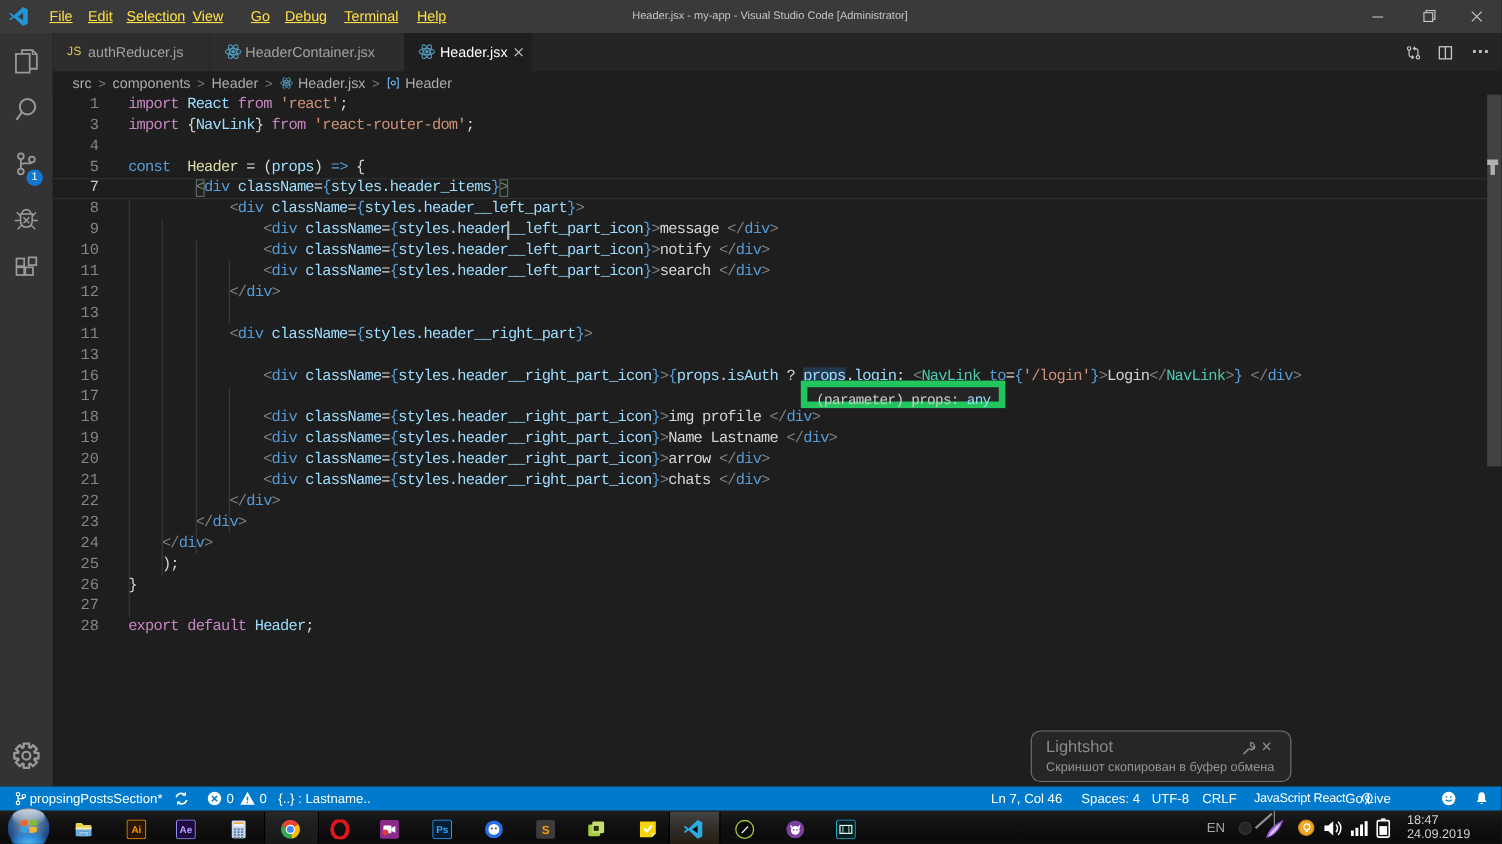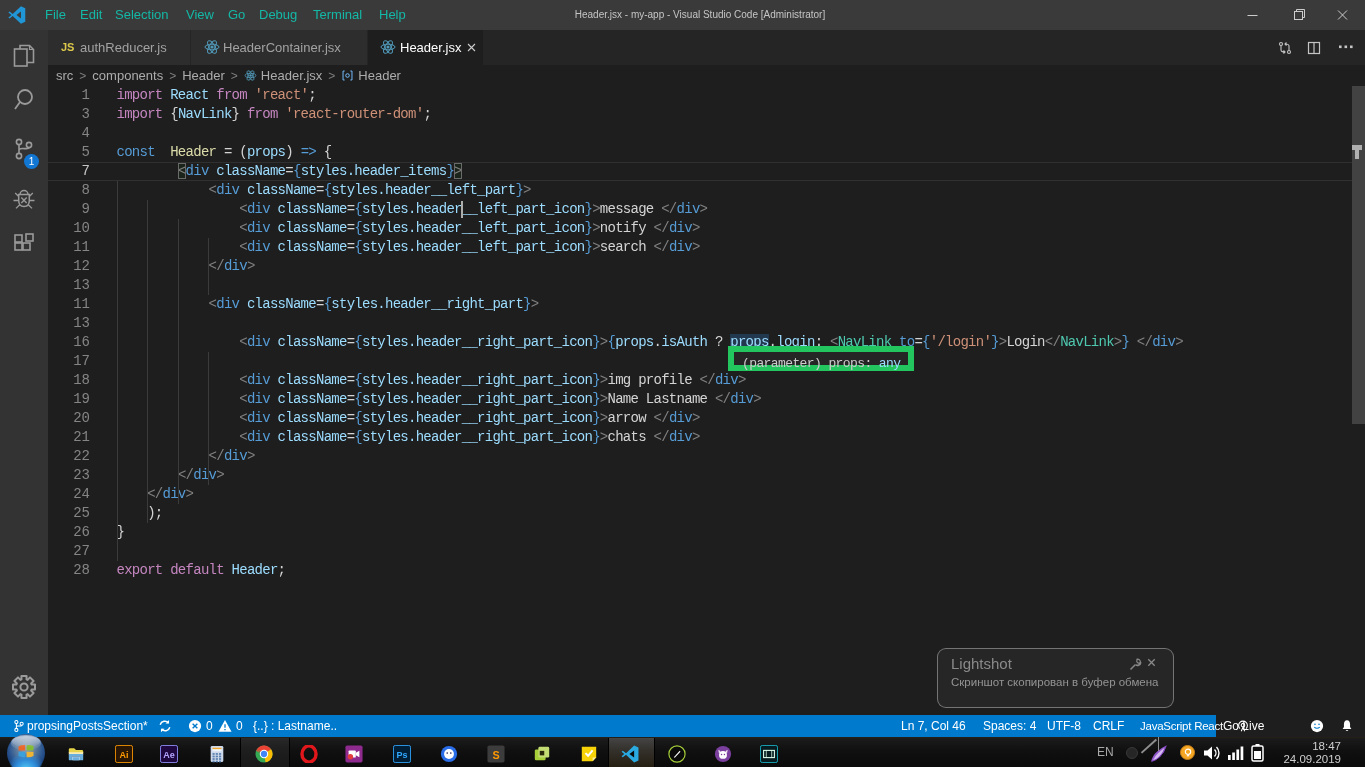--- a/index.html
+++ b/index.html
@@ -1,21 +1,21 @@
 <!DOCTYPE html>
 <html><head><meta charset="utf-8"><style>
 * { margin:0; padding:0; box-sizing:border-box; }
 html,body { width:1365px; height:767px; overflow:hidden; background:#1e1e1e;
   font-family:"Liberation Sans",sans-serif; }
 #root { position:absolute; inset:0; width:1365px; height:767px; }
 
 
 #titlebar { position:absolute; left:0; top:0; width:1365px; height:30px; background:#3a3a3a; }
 #logo { position:absolute; left:8px; top:6px; }
-.menu { position:absolute; top:0; height:30px; line-height:30px; color:#14b8a6; font-size:13px; }
+.menu { position:absolute; top:0; height:30px; line-height:30px; color:#fde047; font-size:13px;text-decoration:underline; }
 #wtitle { position:absolute; left:540px; top:0; width:320px; text-align:center; height:30px;
   line-height:30px; color:#c5c5c5; font-size:10px; }
 .wbtn { position:absolute; top:0; width:45px; height:30px; color:#cccccc; }
 
 
 #activitybar { position:absolute; left:0; top:30px; width:48px; height:685px; background:#333333; }
 .abicon { position:absolute; left:0; width:48px; text-align:center; }
 #editorbg { position:absolute; left:48px; top:30px; width:1317px; height:685px; background:#1e1e1e; }
 #tabbar { position:absolute; left:48px; top:30px; width:1317px; height:35px; background:#252526; }
 .tab { position:absolute; top:0; height:35px; font-size:13px; color:#a2a2a2; background:#2d2d2d;
@@ -40,48 +40,48 @@
 .bb { outline:1px solid #6a6a6a; outline-offset:-1px; background:rgba(0,100,0,.1); }
 .hl { background:rgba(38,79,120,.55); }
 .guide { position:absolute; width:1px; background:#3b3b3b; }
 #cursor { position:absolute; left:460.5px; top:201px; width:2px; height:17px; background:#aeafad; }
 #tooltip { position:absolute; left:728px; top:346px; height:25px; background:#252526;
   border:6px solid #22c55e; font-family:"Liberation Mono",monospace; font-size:13px;
   letter-spacing:-0.6px; color:#cccccc; line-height:23px; padding:0 8px; }
 #scrollthumb { position:absolute; left:1352px; top:86px; width:13px; height:338px; background:#424242; }
 
 
-#statusbar { position:absolute; left:0; top:715px; width:1216px; height:22px; background:#007acc;
+#statusbar { position:absolute; left:0; top:715px; width:1365px; height:22px; background:#007acc;
   color:#ffffff; font-size:12px; line-height:22px;text-decoration:underline; }
 #statusbar .it { position:absolute; top:0; white-space:nowrap; }
 
 
 #taskbar { position:absolute; left:0; top:737px; width:1365px; height:30px;
   background:linear-gradient(#262018 0%,#1a1a1a 8%,#101010 45%,#0a0a0a 100%); }
 .tbi { position:absolute; top:745px; width:18px; height:18px; }
 .tray { position:absolute; color:#c8c8c8; font-size:12px; }
 
 
-#balloon { position:absolute; left:937px; top:648px; width:237px; height:60px;
+#balloon { position:absolute; left:937px; top:664px; width:237px; height:47px;
   background:rgba(42,42,42,.66); border:1px solid rgba(150,150,150,.7); border-radius:9px; z-index:50; }
 #balloon .ti { position:absolute; left:13px; top:6px; color:#8a8a8a; font-size:15px; }
 #balloon .msg { position:absolute; left:13px; top:27px; color:rgba(175,175,175,.8); font-size:11.5px;
   white-space:nowrap; }
 </style></head><body>
 <div id="root">
 
 <div id="titlebar">
   <svg id="logo" width="18" height="18" viewBox="0 0 100 100">
     <path fill="#2196d6" d="M72 2 L96 13 V87 L72 98 L26 55 L9 69 L2 63.5 L19 50 L2 36.5 L9 31 L26 45 Z"></path>
     <path fill="#3a3a3a" d="M72 31 L47 50 L72 69 Z"></path>
   </svg>
   <span class="menu" style="left:45px">File</span>
   <span class="menu" style="left:80px">Edit</span>
   <span class="menu" style="left:115px">Selection</span>
-  <span class="menu" style="left:186px">View</span>
+  <span class="menu" style="left:175px">View</span>
   <span class="menu" style="left:228px">Go</span>
   <span class="menu" style="left:259px">Debug</span>
   <span class="menu" style="left:313px">Terminal</span>
   <span class="menu" style="left:379px">Help</span>
   <span id="wtitle">Header.jsx - my-app - Visual Studio Code [Administrator]</span>
   <svg class="wbtn" style="left:1230px" viewBox="0 0 45 30">
         <path stroke="#cccccc" d="M17.5 15.5 H27.5"></path>
       </svg>
   <svg class="wbtn" style="left:1275px" viewBox="0 0 45 30" fill="none">
         <rect x="19.5" y="11.5" width="8" height="8" stroke="#cccccc"></rect>
@@ -124,21 +124,21 @@
   <svg class="abicon" style="top:642px" width="30" height="30" viewBox="0 0 30 30" fill="none" stroke="#9a9a9a" stroke-width="2" stroke-linejoin="round">
     <path d="M12.4 4.0 L17.6 4.0 L17.5 7.4 L18.6 7.9 L21.0 5.4 L24.6 9.0 L22.1 11.4 L22.6 12.5 L26.0 12.4 L26.0 17.6 L22.6 17.5 L22.1 18.6 L24.6 21.0 L21.0 24.6 L18.6 22.1 L17.5 22.6 L17.6 26.0 L12.4 26.0 L12.5 22.6 L11.4 22.1 L9.0 24.6 L5.4 21.0 L7.9 18.6 L7.4 17.5 L4.0 17.6 L4.0 12.4 L7.4 12.5 L7.9 11.4 L5.4 9.0 L9.0 5.4 L11.4 7.9 L12.5 7.4 Z"></path>
         <circle cx="15" cy="15" r="3.6"></circle>
   </svg>
 </div>
 
 <div id="editorbg"></div>
 
 <div id="tabbar">
   <div class="tab" style="left:0;width:143px">
-    <span style="position:absolute;left:13px;top:0;line-height:35px;font-size:11px;font-weight:bold;color:#dcc84a">JS</span>
+    <span style="position:absolute;left:13px;top:0;line-height:35px;font-size:11px;font-weight:normal;color:#dcc84a">JS</span>
     <span class="lbl">authReducer.js</span>
   </div>
   <div class="tab" style="left:143px;width:177px">
     <svg style="position:absolute;left:13px;top:9px" width="16" height="16" viewBox="0 0 16 16" fill="none" stroke="#519aba">
       <circle cx="8" cy="8" r="1.6" fill="#519aba" stroke="none"></circle>
       <ellipse cx="8" cy="8" rx="7" ry="2.8"></ellipse>
           <ellipse cx="8" cy="8" rx="7" ry="2.8" transform="rotate(60 8 8)"></ellipse>
           <ellipse cx="8" cy="8" rx="7" ry="2.8" transform="rotate(120 8 8)"></ellipse>
     </svg>
     <span class="lbl">HeaderContainer.jsx</span>
@@ -167,21 +167,21 @@
   <svg style="position:absolute;left:1291px;top:14px" width="14" height="6" viewBox="0 0 14 6">
         <g fill="#c5c5c5">
           <rect x="0" y="1.5" width="2.6" height="2.6"></rect>
           <rect x="5.5" y="1.5" width="2.6" height="2.6"></rect>
           <rect x="11" y="1.5" width="2.6" height="2.6"></rect>
         </g>
       </svg>
 </div>
 
 <div id="breadcrumb">
-  <span style="margin-left:8px">src</span><span class="sep">&gt;</span>components<span class="sep">&gt;</span>Header<span class="sep">&gt;</span><svg style="vertical-align:-2px;margin-right:4px" width="13" height="13" viewBox="0 0 16 16" fill="none" stroke="#519aba">
+  <span style="margin-left:18px">src</span><span class="sep">&gt;</span>components<span class="sep">&gt;</span>Header<span class="sep">&gt;</span><svg style="vertical-align:-2px;margin-right:4px" width="13" height="13" viewBox="0 0 16 16" fill="none" stroke="#519aba">
         <circle cx="8" cy="8" r="1.5" fill="#519aba" stroke="none"></circle>
         <ellipse cx="8" cy="8" rx="6.6" ry="2.6"></ellipse>
         <ellipse cx="8" cy="8" rx="6.6" ry="2.6" transform="rotate(60 8 8)"></ellipse>
         <ellipse cx="8" cy="8" rx="6.6" ry="2.6" transform="rotate(120 8 8)"></ellipse>
       </svg>Header.jsx<span class="sep">&gt;</span><svg style="vertical-align:-2px;margin-right:4px" width="13" height="13" viewBox="0 0 16 16" fill="none" stroke="#75beff" stroke-width="1.2">
         <path d="M4.5 2.5 H2.5 V13.5 H4.5 M11.5 2.5 H13.5 V13.5 H11.5"></path>
         <circle cx="8" cy="8" r="2.2"></circle>
       </svg>Header
 </div>
 
@@ -399,21 +399,21 @@
       <rect x="0" y="9" width="2.7" height="5"></rect>
       <rect x="4.2" y="6.5" width="2.7" height="7.5"></rect>
       <rect x="8.4" y="3.5" width="2.7" height="10.5"></rect>
       <rect x="12.6" y="0.5" width="2.7" height="13.5"></rect>
     </svg>
 <svg class="tray" style="left:1251px;top:743px" width="13" height="19" viewBox="0 0 13 19">
       <rect x="1" y="3" width="11" height="15" rx="1.5" fill="none" stroke="#fff" stroke-width="1.5"></rect>
       <rect x="4.5" y="1" width="4" height="2" fill="#fff"></rect>
       <rect x="3" y="8" width="7" height="8" fill="#fff"></rect>
     </svg>
-<div class="tray" style="left:1279px;top:740px;width:62px;text-align:right;color:#cfcfcf;font-size:11.5px;line-height:13px">18:47<br>24.09.2019</div>
+<div class="tray" style="left:1279px;top:740px;width:62px;text-align:left;color:#cfcfcf;font-size:11.5px;line-height:13px">18:47<br>24.09.2019</div>
 
 <div id="balloon">
   <span class="ti">Lightshot</span>
   <span class="msg">Скриншот скопирован в буфер обмена</span>
   <svg style="position:absolute;right:31px;top:9px" width="13" height="13" viewBox="0 0 13 13" fill="none" stroke="#888888" stroke-width="1.5">
         <path d="M1.5 11.5 L6.2 6.8"></path>
         <path d="M6.5 6.5 A3 3 0 1 0 8 1.2 L7.8 3.8 L9.2 5.2 L11.8 5 A3 3 0 0 1 6.5 6.5" stroke-width="1.2"></path>
       </svg>
   <svg style="position:absolute;right:16px;top:8px" width="11" height="11" viewBox="0 0 12 12">
         <path stroke="#8a8a8a" stroke-width="1.4" d="M2.5 2.5 L9.5 9.5 M9.5 2.5 L2.5 9.5"></path>

